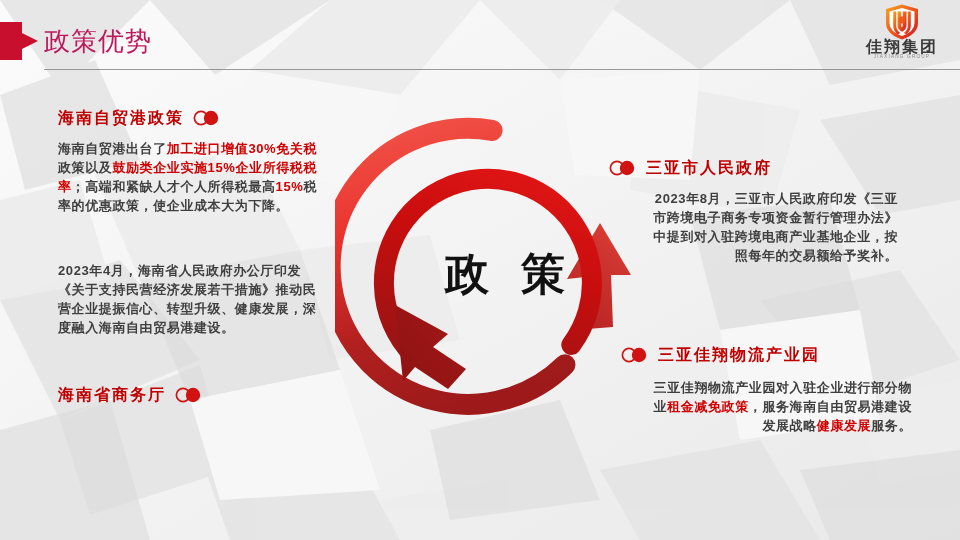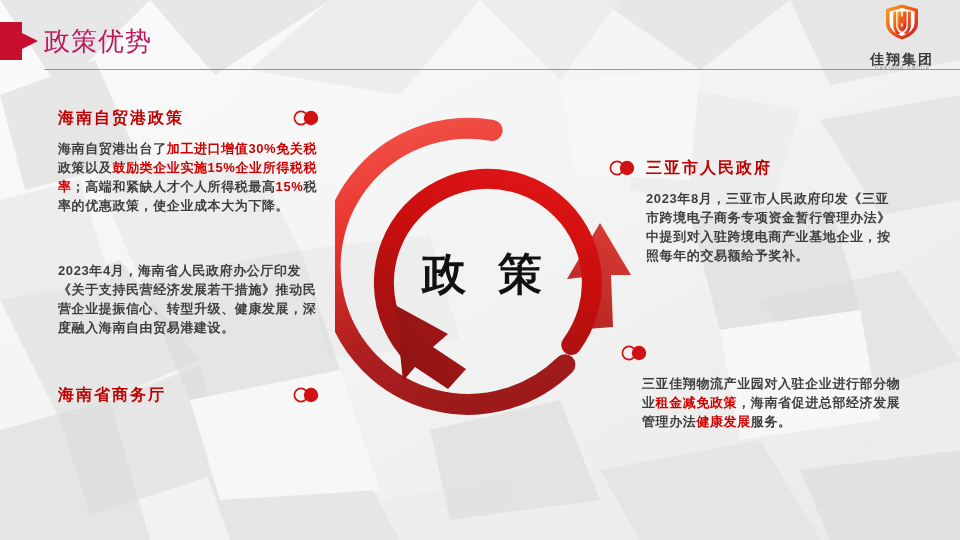--- a/index.html
+++ b/index.html
@@ -33,52 +33,52 @@
     font-family:"Liberation Sans","DejaVu Sans",sans-serif;
     text-align:right;
   }
   .hdr-rule{
     position:absolute;left:44px;top:69px;width:916px;height:1px;background:#7a7a7a;opacity:.75;
   }
   
   .logo{position:absolute;right:10px;top:4px;width:96px;height:62px;text-align:center;}
   .logo-shield{width:34px;height:36px;margin:0 auto;display:block;}
   .logo-cn{
-    font-size:14px;font-weight:bold;color:#3a3a3a;letter-spacing:2px;
-    margin-top:13px;line-height:12px;
+    font-size:16px;font-weight:bold;color:#3a3a3a;letter-spacing:2px;
+    margin-top:1px;line-height:12px;
   }
   .logo-en{
     font-size:5px;color:#888;letter-spacing:1.2px;line-height:7px;
     transform:scale(.95);
   }
   
   .center-graphic{position:absolute;left:335px;top:115px;width:310px;height:310px;}
   .center-word{
-    position:absolute;left:327px;top:250px;width:310px;
+    position:absolute;left:350px;top:250px;width:310px;
     text-align:center;font-size:44px;font-weight:bold;color:#111;
     letter-spacing:10px;text-indent:10px;line-height:48px;
     font-family:"Liberation Sans","DejaVu Sans",sans-serif;
   }
   
-  .block{position:absolute;}
+  .block{position:absolute;text-align:right;}
   .blk-head{display:flex;align-items:center;gap:8px;}
   .blk-head.right-align{justify-content:flex-end;}
   .blk-title{
     font-size:16px;font-weight:bold;color:#c00000;letter-spacing:2px;
     white-space:nowrap;line-height:20px;
   }
   .marker{flex:0 0 auto;width:30px;height:16px;}
   .blk-body{
     margin-top:11px;font-size:13px;line-height:19px;color:#3f3f3f;
     letter-spacing:.6px;font-weight:bold;
     font-family:"Liberation Sans","DejaVu Sans",sans-serif;
   }
   .blk-body .hl{color:#d00000;}
   .blk-left{text-align:left;}
-  .blk-left .blk-head{justify-content:space-between;}
+  .blk-left .blk-head{justify-content:flex-start;}
 </style>
 </head>
 <body>
 
 <div id="slide">
 
   <svg class="bg-layer" viewBox="0 0 960 540" preserveAspectRatio="none">
     <defs>
       <linearGradient id="bgbase" x1="0" y1="0" x2="1" y2="1">
         <stop offset="0%" stop-color="#fbfbfb"></stop>
@@ -224,17 +224,18 @@
     </div>
     <div class="blk-body" style="margin-left:38px;width:252px;"><span>2023年8月，三亚市人民政府印发《三亚市跨境电子商务专项资金暂行管理办法》中提到对入驻跨境电商产业基地企业，按照每年的交易额给予奖补。</span></div>
   </div>
 
   <div class="block" style="left:620px;top:345px;width:300px;">
     <div class="blk-head">
       <svg class="marker" viewBox="0 0 30 16">
         <circle cx="9" cy="8" r="6.6" fill="none" stroke="#d11212" stroke-width="1.7"></circle>
         <circle cx="19" cy="8" r="7.2" fill="#d11212"></circle>
       </svg>
-    </div>
-    <div class="blk-body" style="margin-left:22px;margin-top:13px;width:270px;"><span>三亚佳翔物流产业园对入驻企业进行部分物业</span><span class="hl">租金减免政策</span><span>，海南省促进总部经济发展管理办法</span><span class="hl">健康发展</span><span>服务。</span></div>
+      <span class="blk-title">三亚佳翔物流产业园</span>
+    </div>
+    <div class="blk-body" style="margin-left:22px;margin-top:13px;width:270px;"><span>三亚佳翔物流产业园对入驻企业进行部分物业</span><span class="hl">租金减免政策</span><span>，服务海南自由贸易港建设发展战略</span><span class="hl">健康发展</span><span>服务。</span></div>
   </div>
 
 </div>
 
 </body></html>

